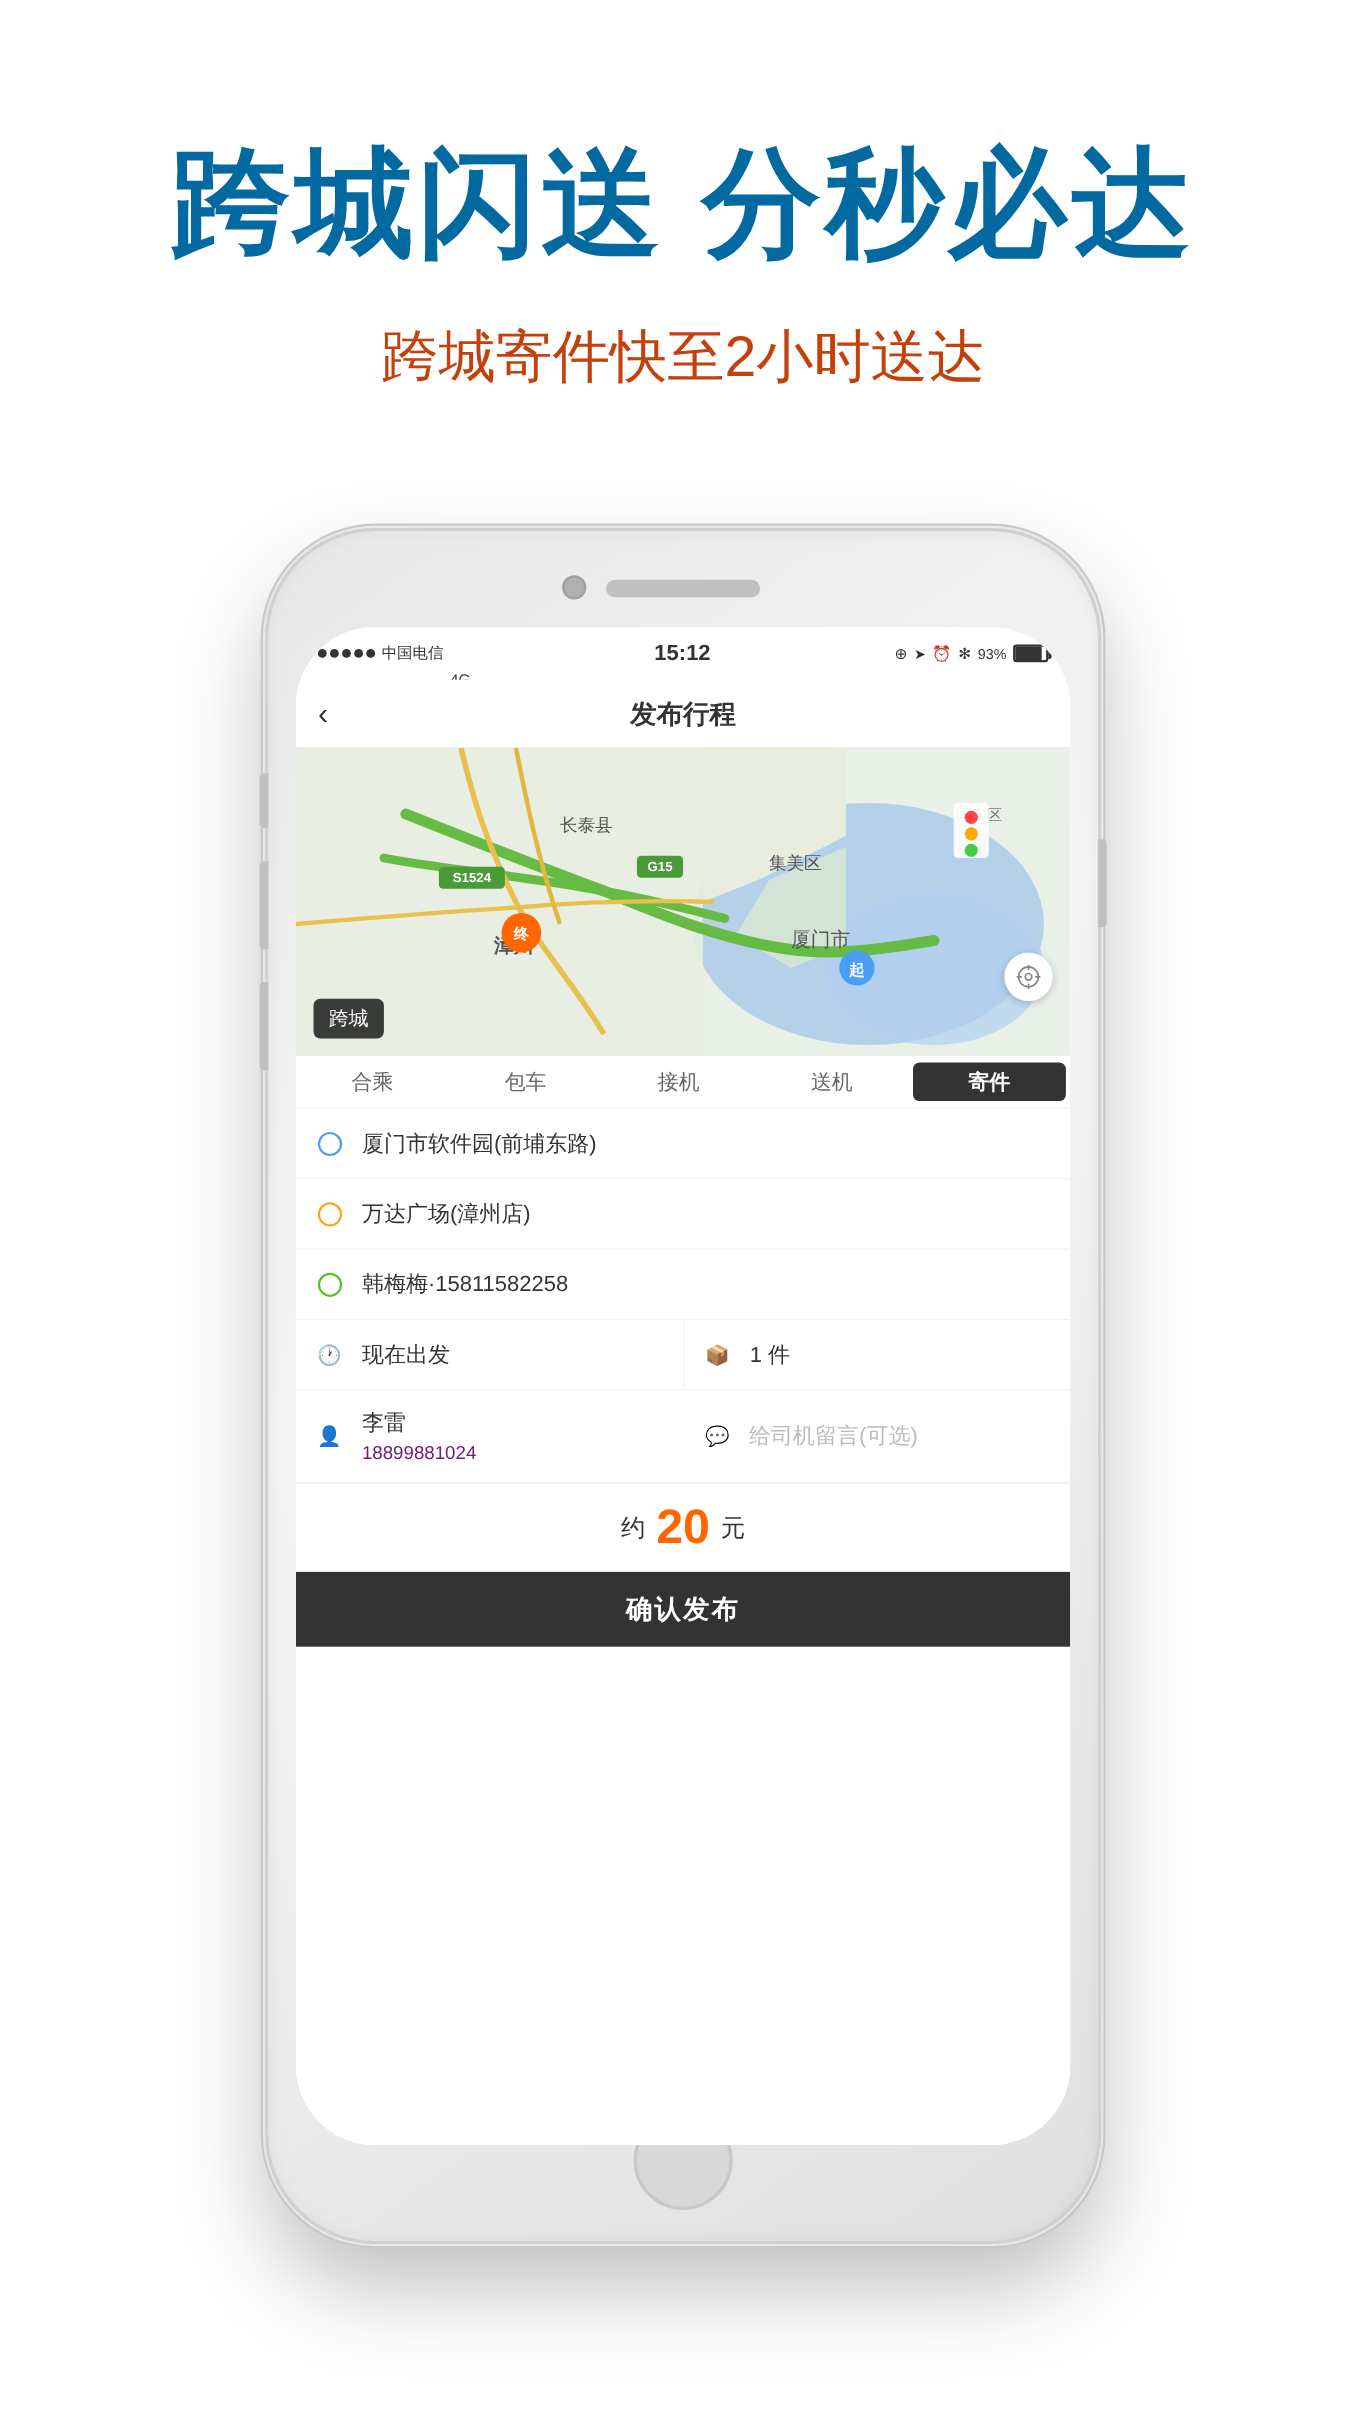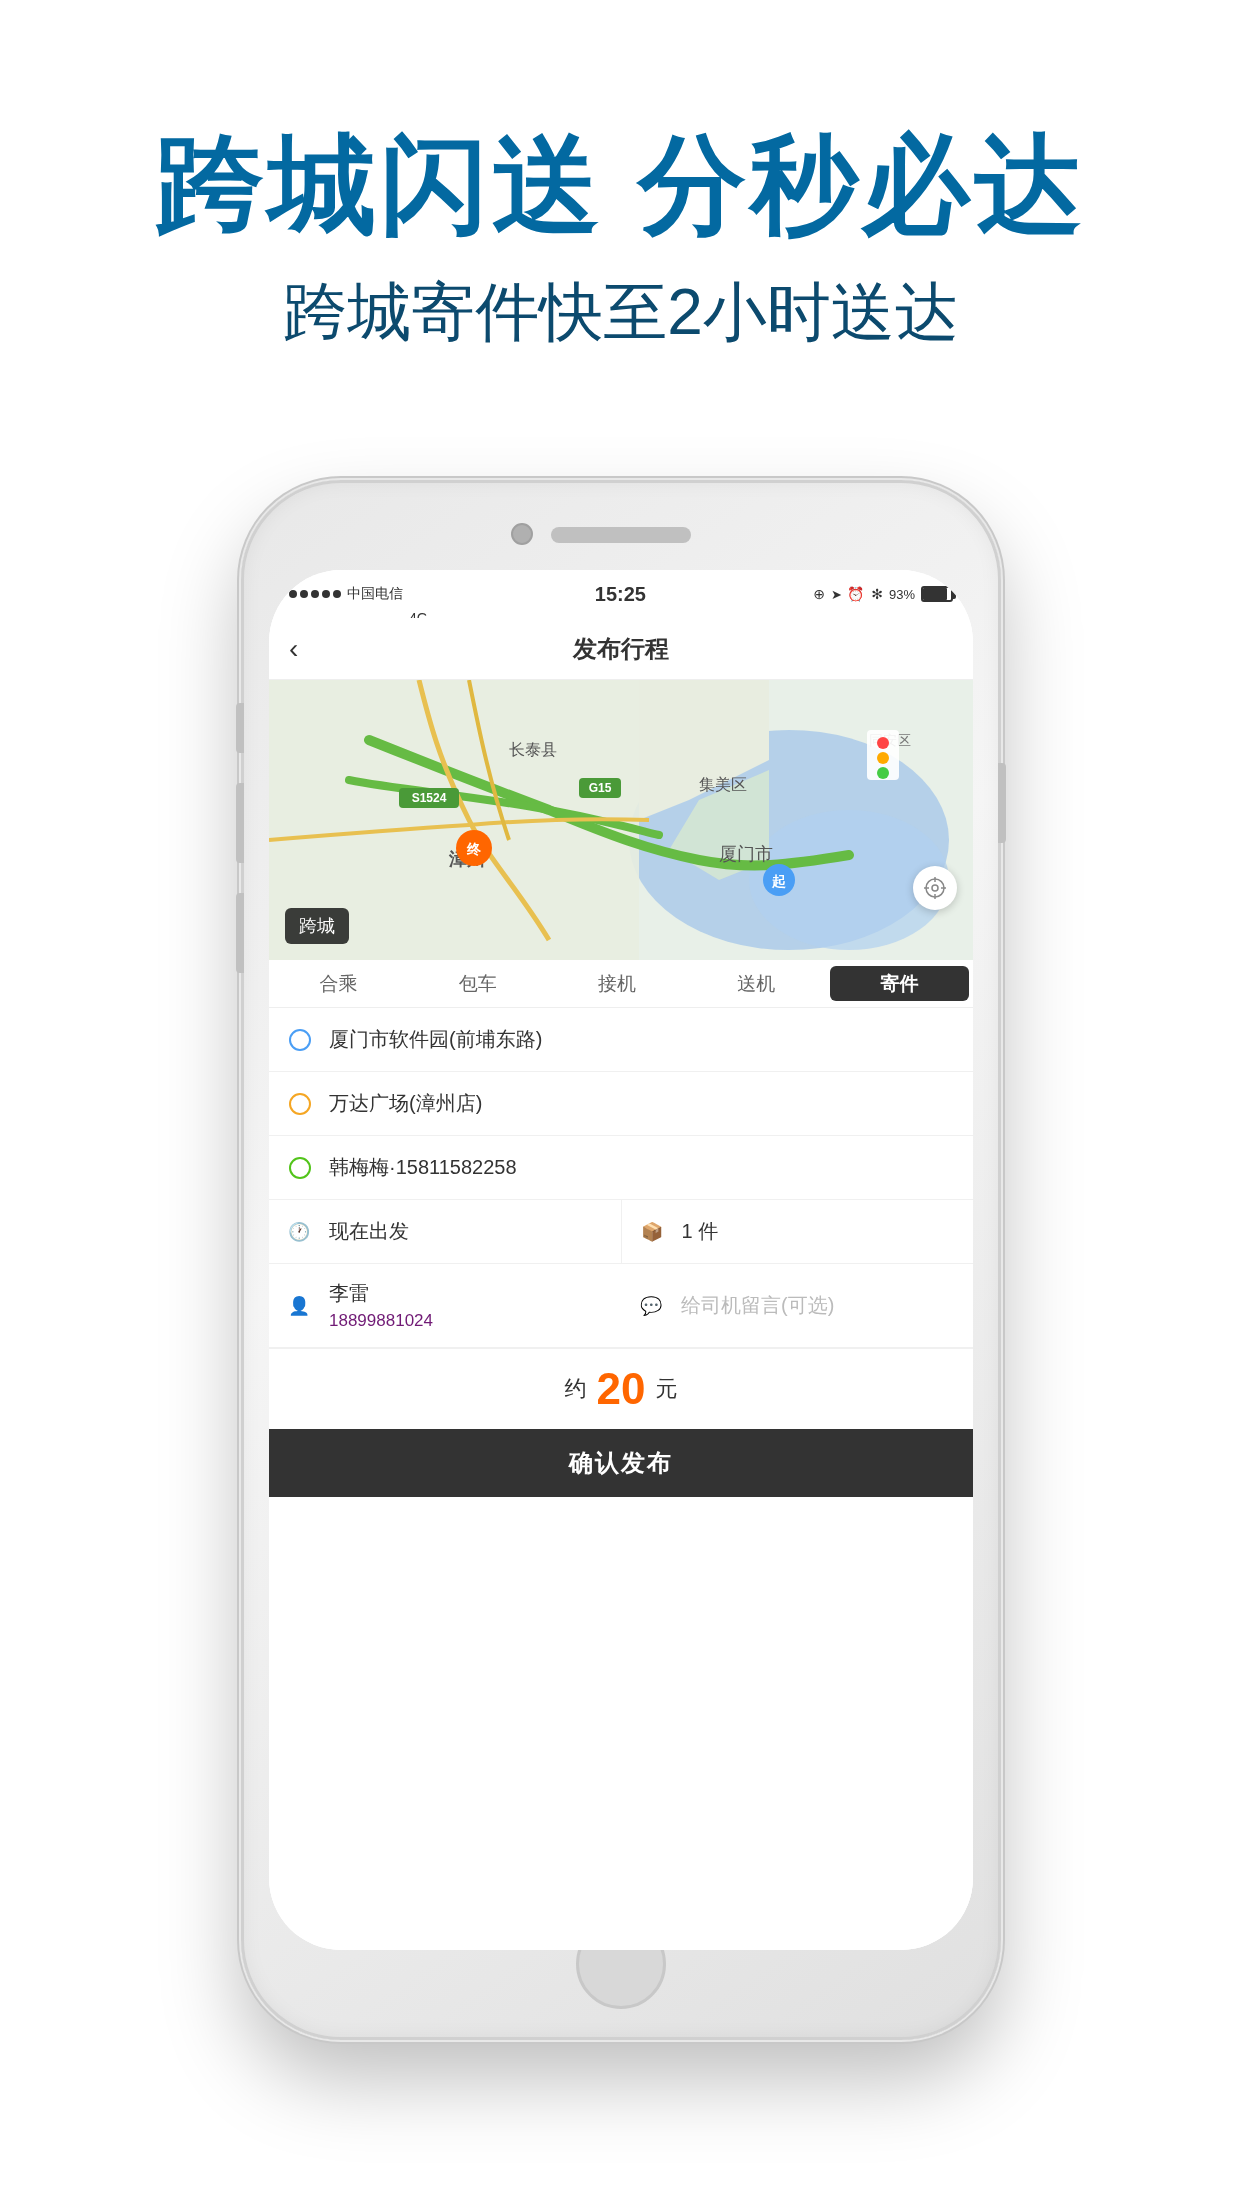--- a/index.html
+++ b/index.html
@@ -19,23 +19,23 @@
       padding-top: 120px;
     }
     .hero-title {
       font-size: 108px;
       font-weight: 900;
       color: #0369a1;
       letter-spacing: 4px;
       line-height: 1.2;
     }
     .hero-subtitle {
-      font-size: 64px;
-      color: #0c4a6e;
-      margin-top: 19px;
+      font-size: 52px;
+      color: #c2410c;
+      margin-top: 40px;
       font-weight: 400;
     }
 
     
     .phone-wrapper {
       position: absolute;
       top: 480px;
       left: 50%;
       transform: translateX(-50%);
       width: 760px;
@@ -457,21 +457,21 @@
           <div class="signal-dots">
             <div class="signal-dot"></div>
             <div class="signal-dot"></div>
             <div class="signal-dot"></div>
             <div class="signal-dot"></div>
             <div class="signal-dot"></div>
           </div>
           <span style="font-size:14px;">中国电信</span>
           <span style="font-size:14px;margin-top:48px;">4G</span>
         </div>
-        <div class="status-center">15:25</div>
+        <div class="status-center">15:12</div>
         <div class="status-right">
           <span style="font-size:14px;">⊕</span>
           <span style="font-size:13px;">➤</span>
           <span style="font-size:14px;">⏰</span>
           <span style="font-size:14px;">✻</span>
           <span style="font-size:13px;">93%</span>
           <div class="battery">
             <div class="battery-fill"></div>
           </div>
         </div>

